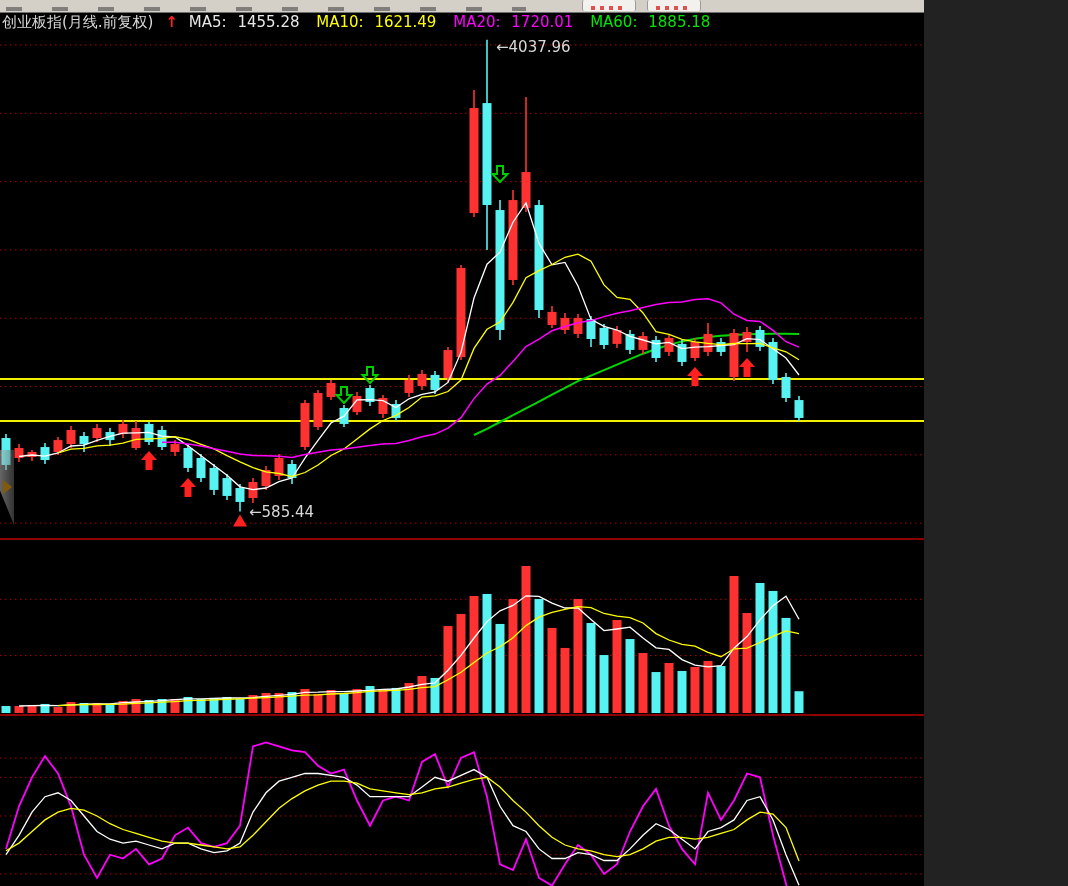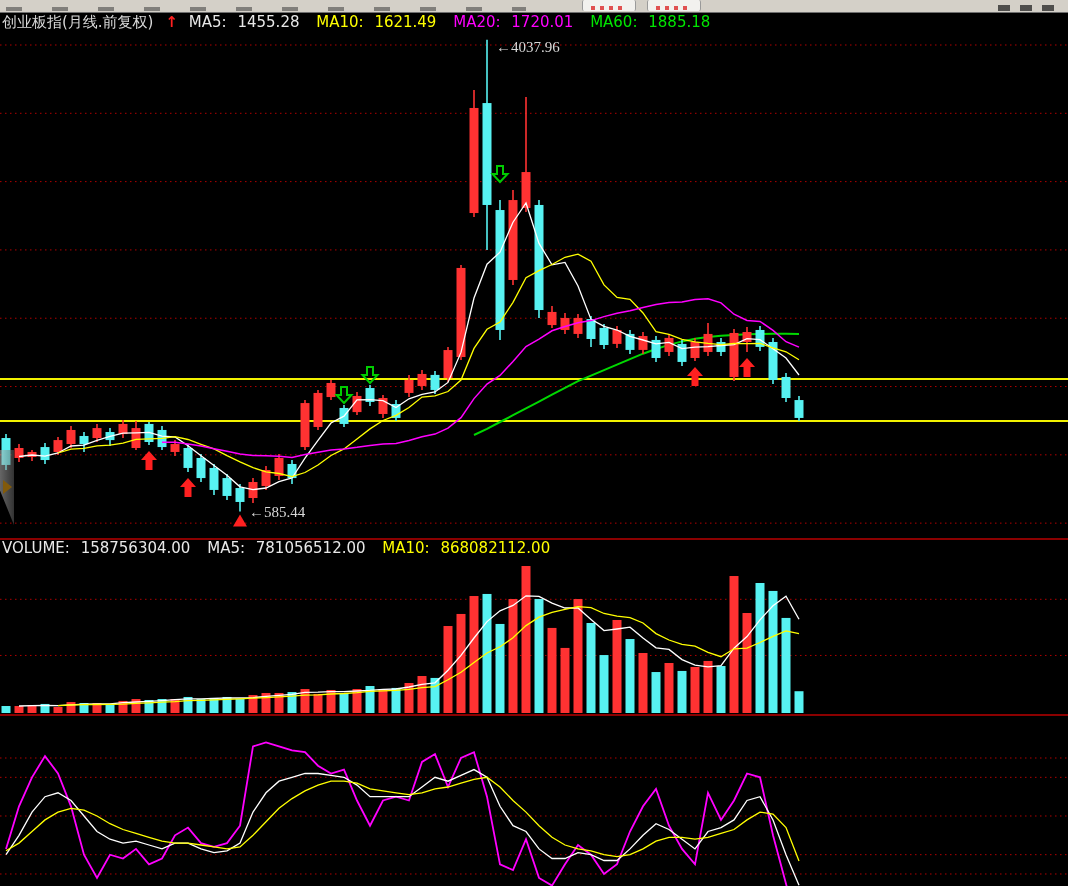--- a/index.html
+++ b/index.html
@@ -1,16 +1,16 @@
 <!DOCTYPE html>
 <html><head>
 <meta charset="utf-8">
 <style>
   html,body{margin:0;padding:0;background:#222;}
-  .screen{position:relative;width:1068px;height:886px;background:#000;overflow:hidden;
+  .screen{position:relative;width:924px;height:886px;background:#000;overflow:hidden;
           font-family:"DejaVu Sans","Liberation Sans",sans-serif;}
   
   .toolbar{position:absolute;left:0;top:0;width:1068px;height:12px;background:#d4d0c8;
            border-bottom:1px solid #6f6f6f;}
   .menu-smudge{position:absolute;left:6px;bottom:1px;width:520px;height:4px;opacity:.55;
       background:repeating-linear-gradient(90deg,#3c3c3c 0 16px,transparent 16px 46px);}
   .tb-btn{position:absolute;top:0;height:11px;width:52px;background:#f2f1ee;
           border-left:1px solid #9a9a9a;border-right:1px solid #9a9a9a;border-radius:2px;}
   .tb-btn .red-marks{position:absolute;left:8px;bottom:1px;width:36px;height:4px;
       background:repeating-linear-gradient(90deg,#e05050 0 4px,transparent 4px 9px);}
@@ -19,21 +19,21 @@
       background:repeating-linear-gradient(90deg,#2e2e2e 0 12px,transparent 12px 22px);}
   
   .hdr{position:absolute;left:2px;white-space:nowrap;font-size:15px;letter-spacing:0;}
   .hdr span{margin-right:6px;}
   .main-hdr{top:13px;color:#d9d9d9;}
   .vol-hdr{top:539px;color:#e2e2e2;}
   .kdj-hdr{top:715px;color:#cfcfcf;}
   .w{color:#e8e8e8;} .y{color:#ffff00;} .m{color:#ff00ff;} .g{color:#00e600;}
   .up-arrow{color:#ff2020;font-weight:bold;margin:0 2px 0 6px;}
   
-  .pane{position:absolute;left:0;width:1068px;font-family:Liberation Serif, serif;}
+  .pane{position:absolute;left:0;width:1068px;}
   .sep{position:absolute;left:0;width:1068px;height:2px;background:#8b0000;}
   svg{display:block;}
   
   .edge-tab{position:absolute;left:0;top:450px;width:14px;height:78px;
       background:linear-gradient(90deg,#b9b9b9,#5c5c5c);opacity:.55;
       clip-path:polygon(0 0,100% 0,100% 96%,0 52%);}
   .edge-tab .tri{position:absolute;left:3px;top:30px;width:0;height:0;
       border-left:9px solid #eda413;border-top:7px solid transparent;border-bottom:7px solid transparent;}
 </style>
 </head>
@@ -210,25 +210,20 @@
         <path d="M747,324.9672131147541 L739,333.9672131147541 L743.5,333.9672131147541 L743.5,343.9672131147541 L750.5,343.9672131147541 L750.5,333.9672131147541 L755,333.9672131147541 Z" fill="#ff2020"></path>
         <text x="496" y="18.80874316939891" fill="#d8d8d8" font-size="15px">←4037.96</text>
         <text x="249" y="483.53005464480873" fill="#d8d8d8" font-size="15px">←585.44</text>
       </svg>
   </div>
   <div class="edge-tab">
     <div class="tri"></div>
   </div>
   <div class="sep" style="top:538px;"></div>
 
-  <div class="hdr vol-hdr">
-    <span class="w"><span>VOLUME:</span> <span>158756304.00</span></span>
-    <span class="w"><span>MA5:</span> <span>781056512.00</span></span>
-    <span class="y"><span>MA10:</span> <span>868082112.00</span></span>
-  </div>
 
   <div class="pane" style="top:558px;height:155px;">
     <svg id="vol-svg" width="1068" height="155">
         <line x1="0" y1="41.30136986301369" x2="1068" y2="41.30136986301369" stroke="#b00000" stroke-width="1" stroke-dasharray="1.5,3.5"></line>
         <line x1="0" y1="97.46575342465754" x2="1068" y2="97.46575342465754" stroke="#b00000" stroke-width="1" stroke-dasharray="1.5,3.5"></line>
         <rect x="1.5" y="148.013698630137" width="9" height="6.986301369863014" fill="#57f2f2"></rect>
         <rect x="14.5" y="148.013698630137" width="9" height="6.986301369863014" fill="#ff3232"></rect>
         <rect x="27.5" y="147.05479452054794" width="9" height="7.945205479452056" fill="#ff3232"></rect>
         <rect x="40.5" y="145.95890410958904" width="9" height="9.041095890410958" fill="#57f2f2"></rect>
         <rect x="53.5" y="148.97260273972603" width="9" height="6.027397260273972" fill="#ff3232"></rect>

